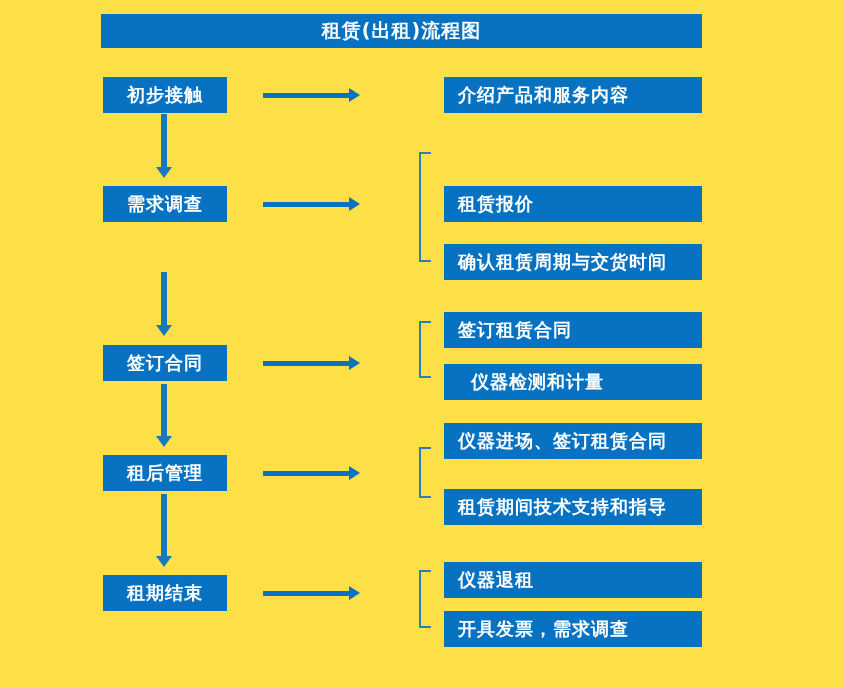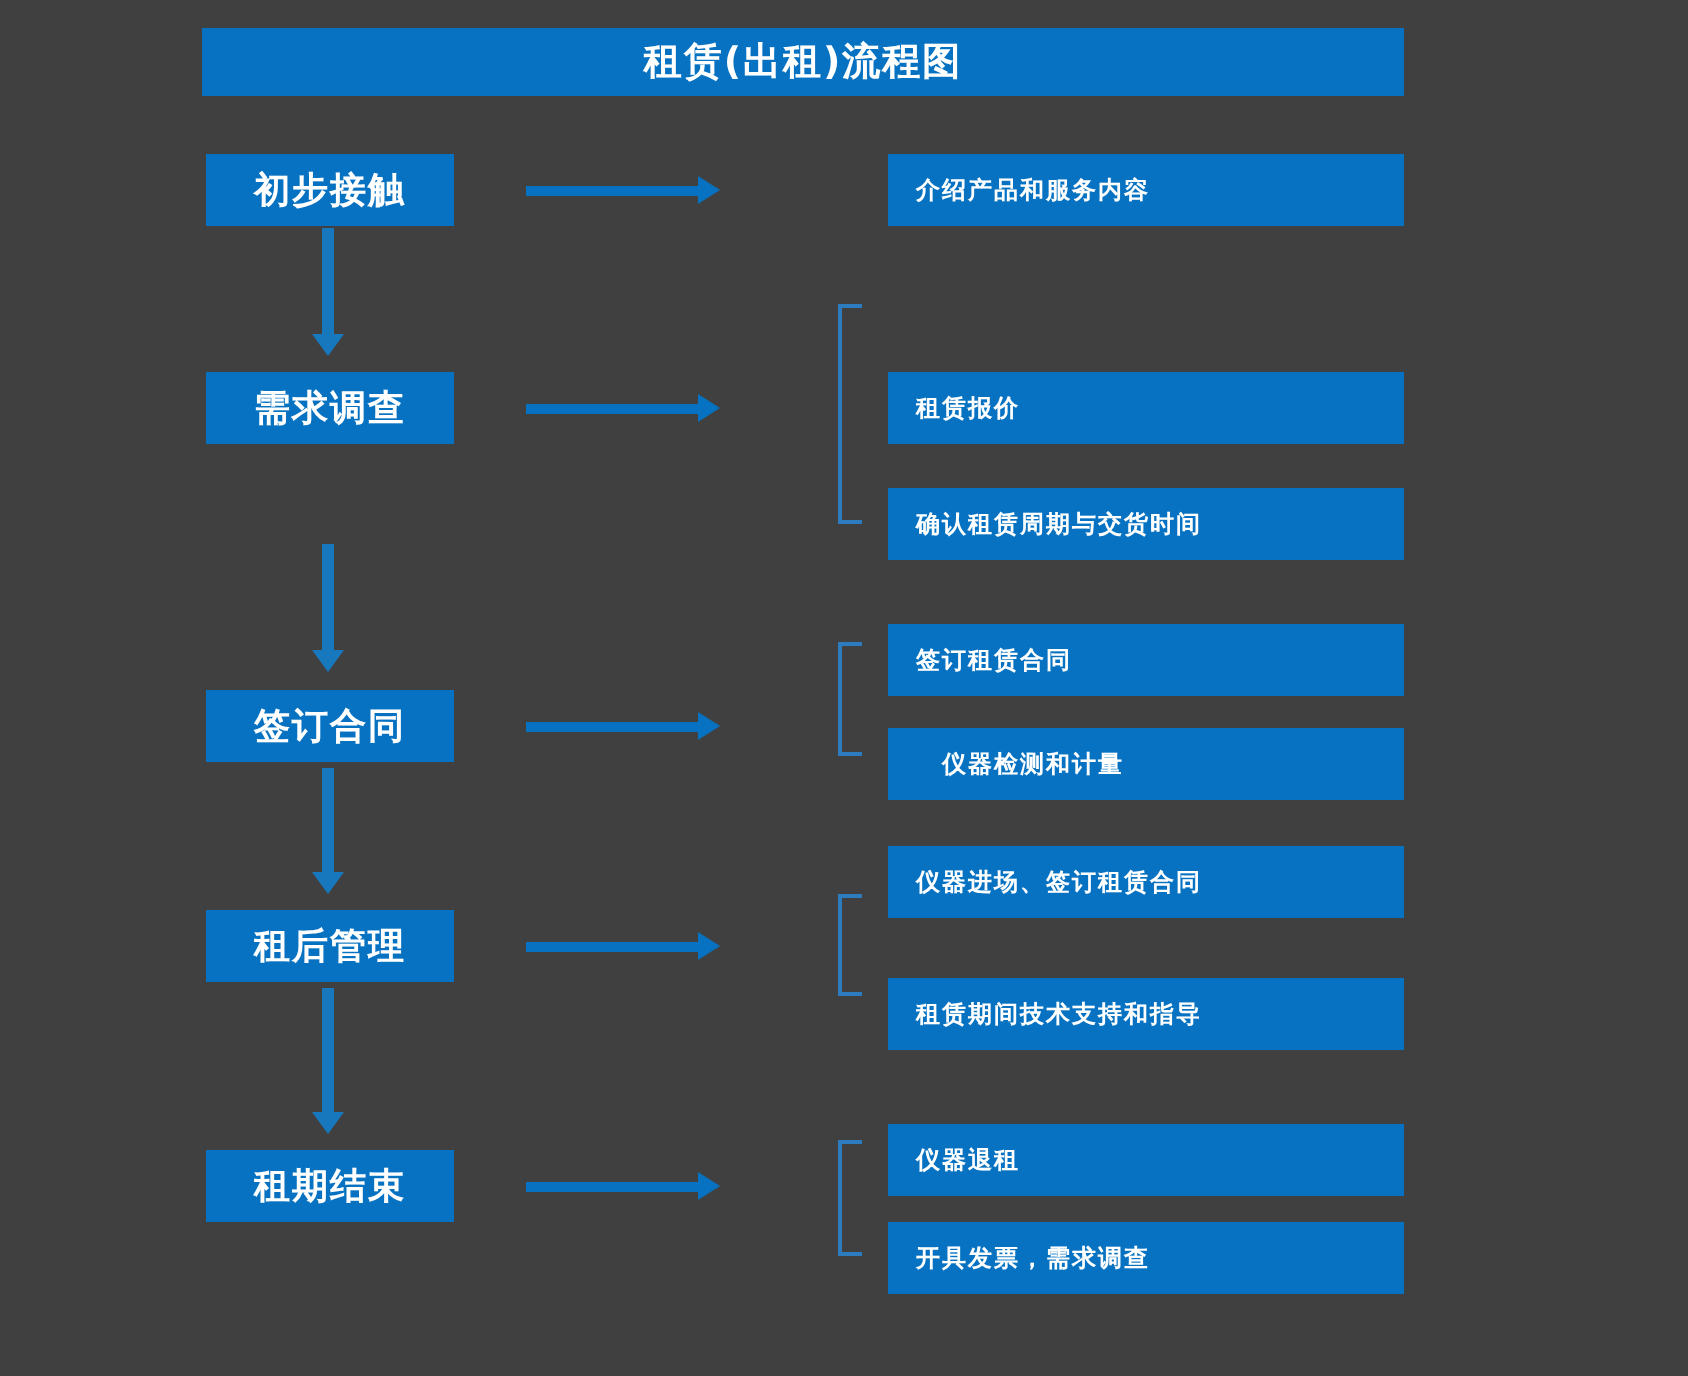--- a/index.html
+++ b/index.html
@@ -4,21 +4,21 @@
 <style>
   html, body {
     margin: 0;
     padding: 0;
     background: #ffffff;
   }
   #canvas {
     position: relative;
     width: 844px;
     height: 688px;
-    background: #404040;
+    background: #fde047;
     font-family: "DejaVu Sans", "Liberation Sans", sans-serif;
     overflow: hidden;
   }
   .box {
     position: absolute;
     background: #0672C1;
     color: #ffffff;
     display: flex;
     align-items: center;
     font-weight: bold;
@@ -29,21 +29,21 @@
     justify-content: center;
     font-size: 19px;
   }
   .stage-box {
     justify-content: center;
     font-size: 18px;
   }
   .detail-box {
     justify-content: flex-start;
     padding-left: 14px;
-    font-size: 12px;
+    font-size: 18px;
     box-sizing: border-box;
     font-family: Liberation Mono, monospace;
   }
   
   .h-arrow {
     position: absolute;
     height: 20px;
   }
   .h-arrow .shaft {
     position: absolute;

